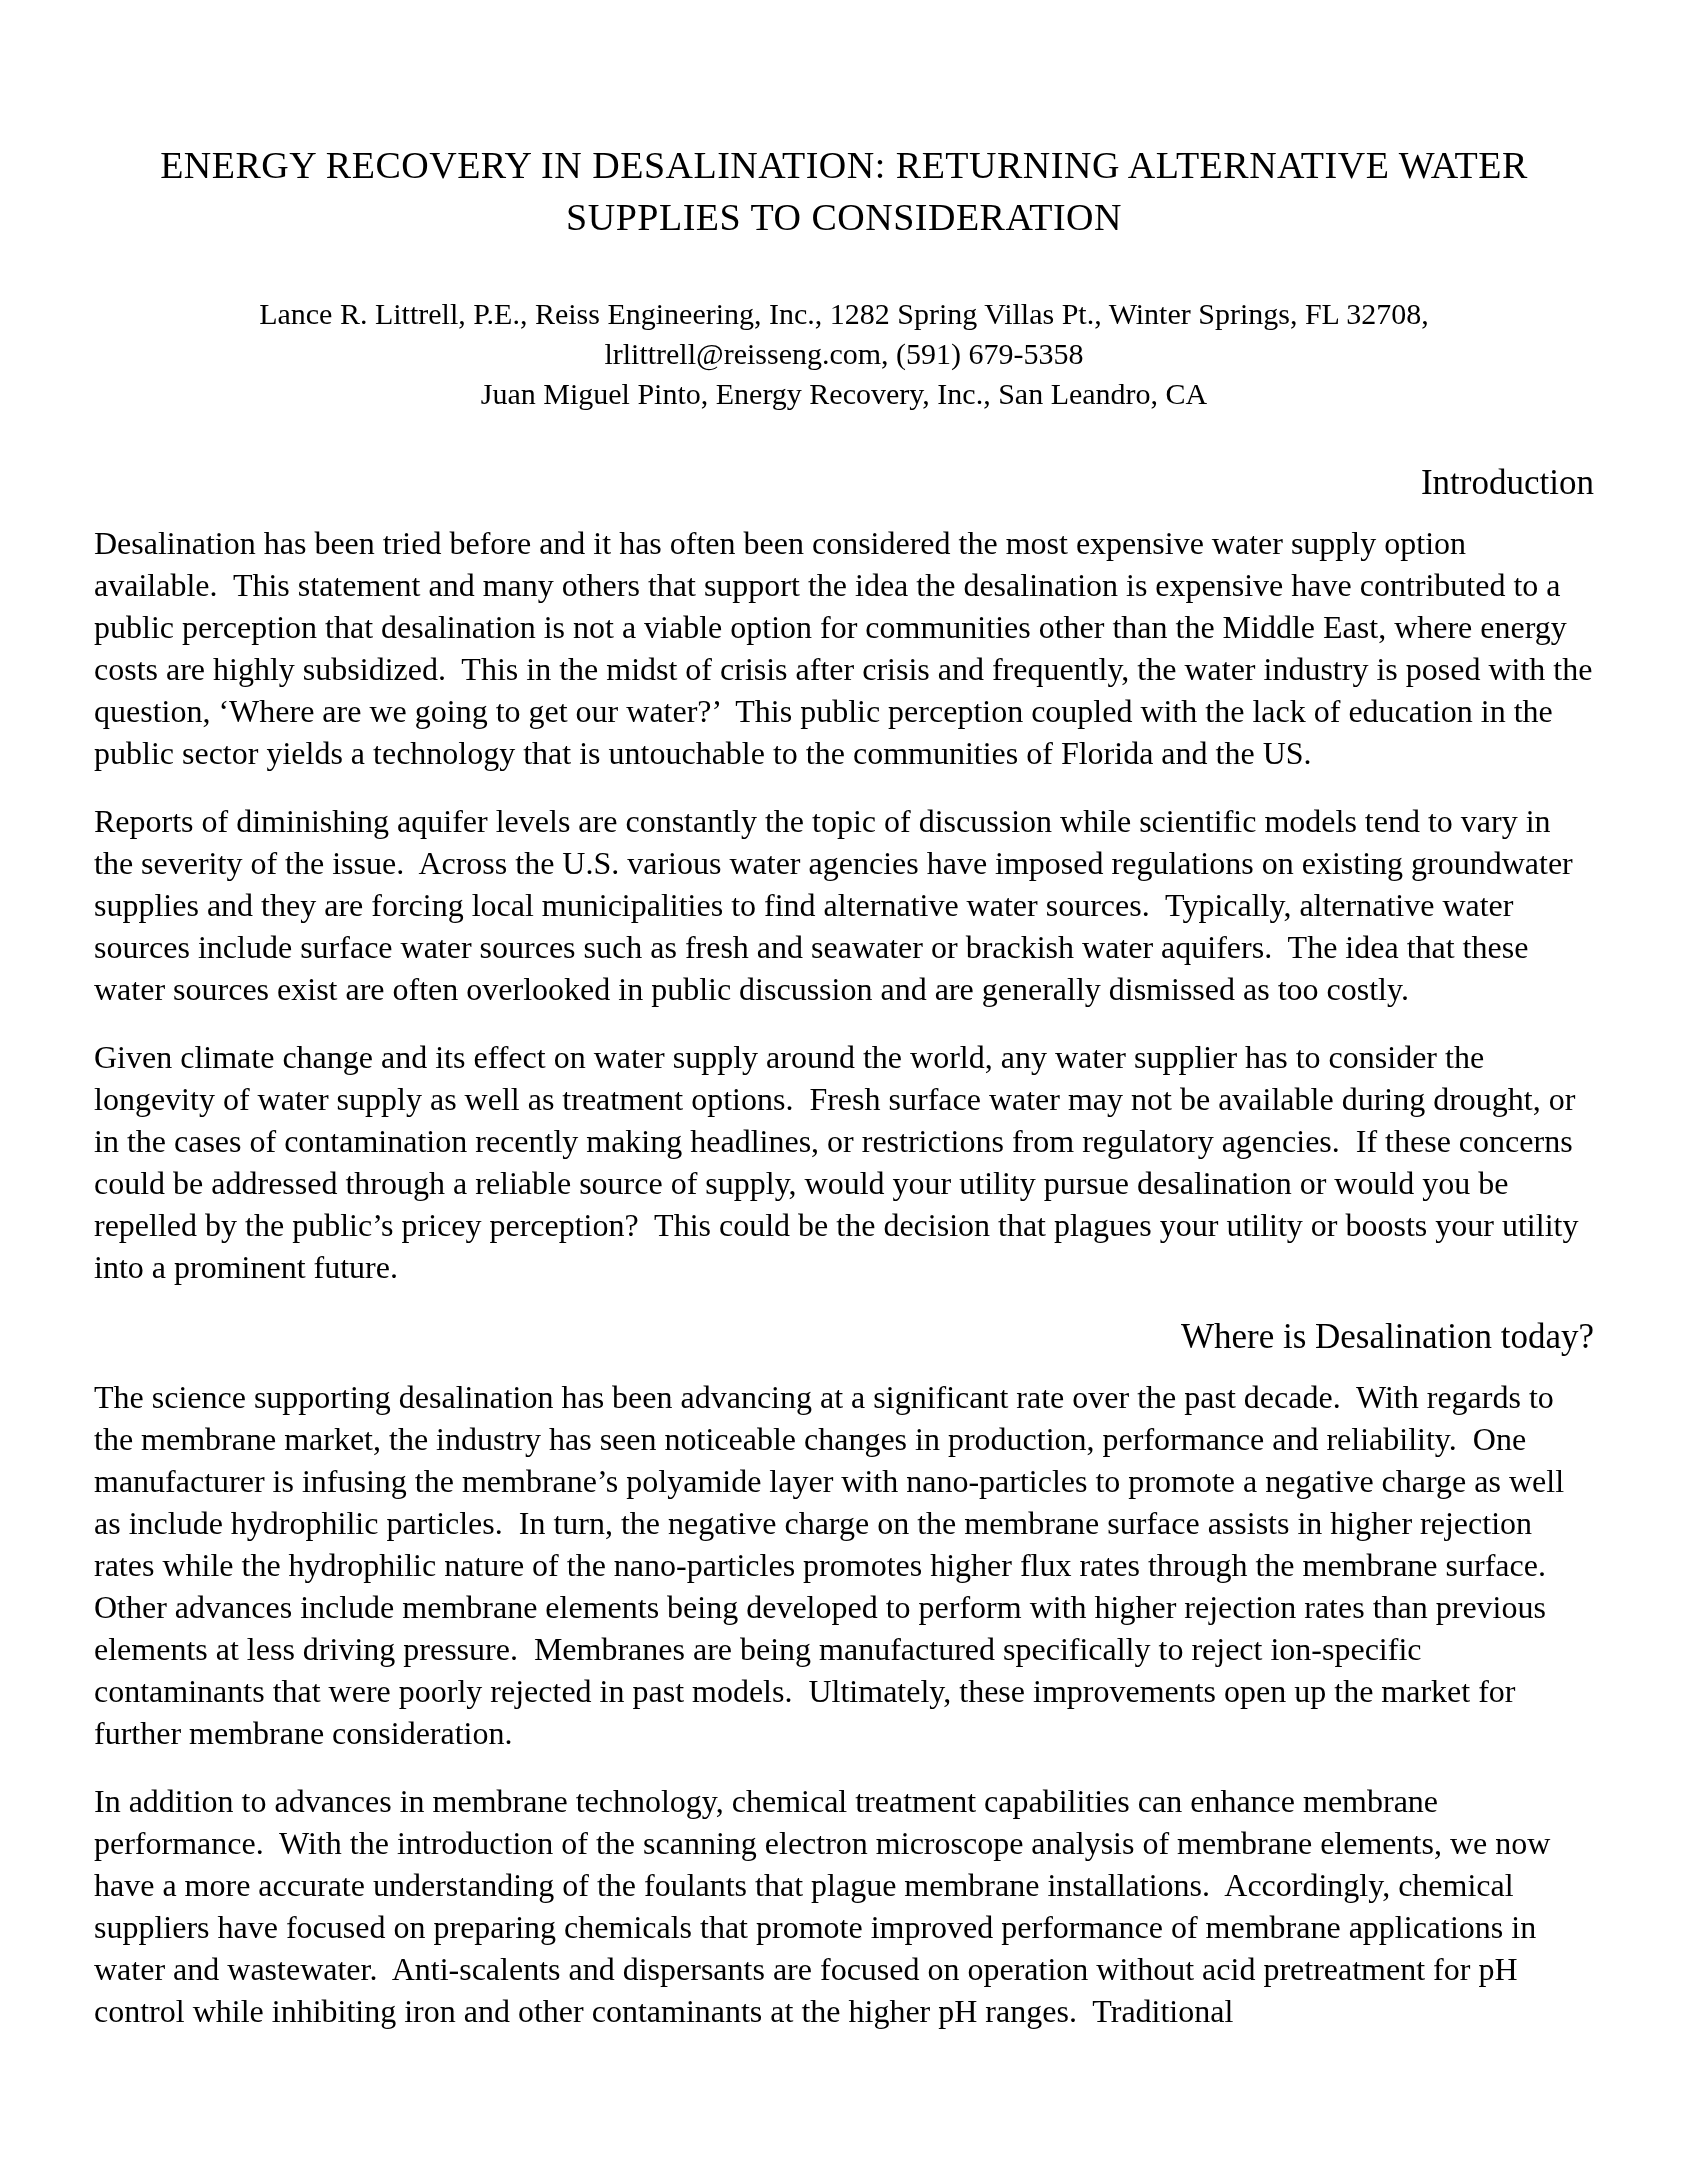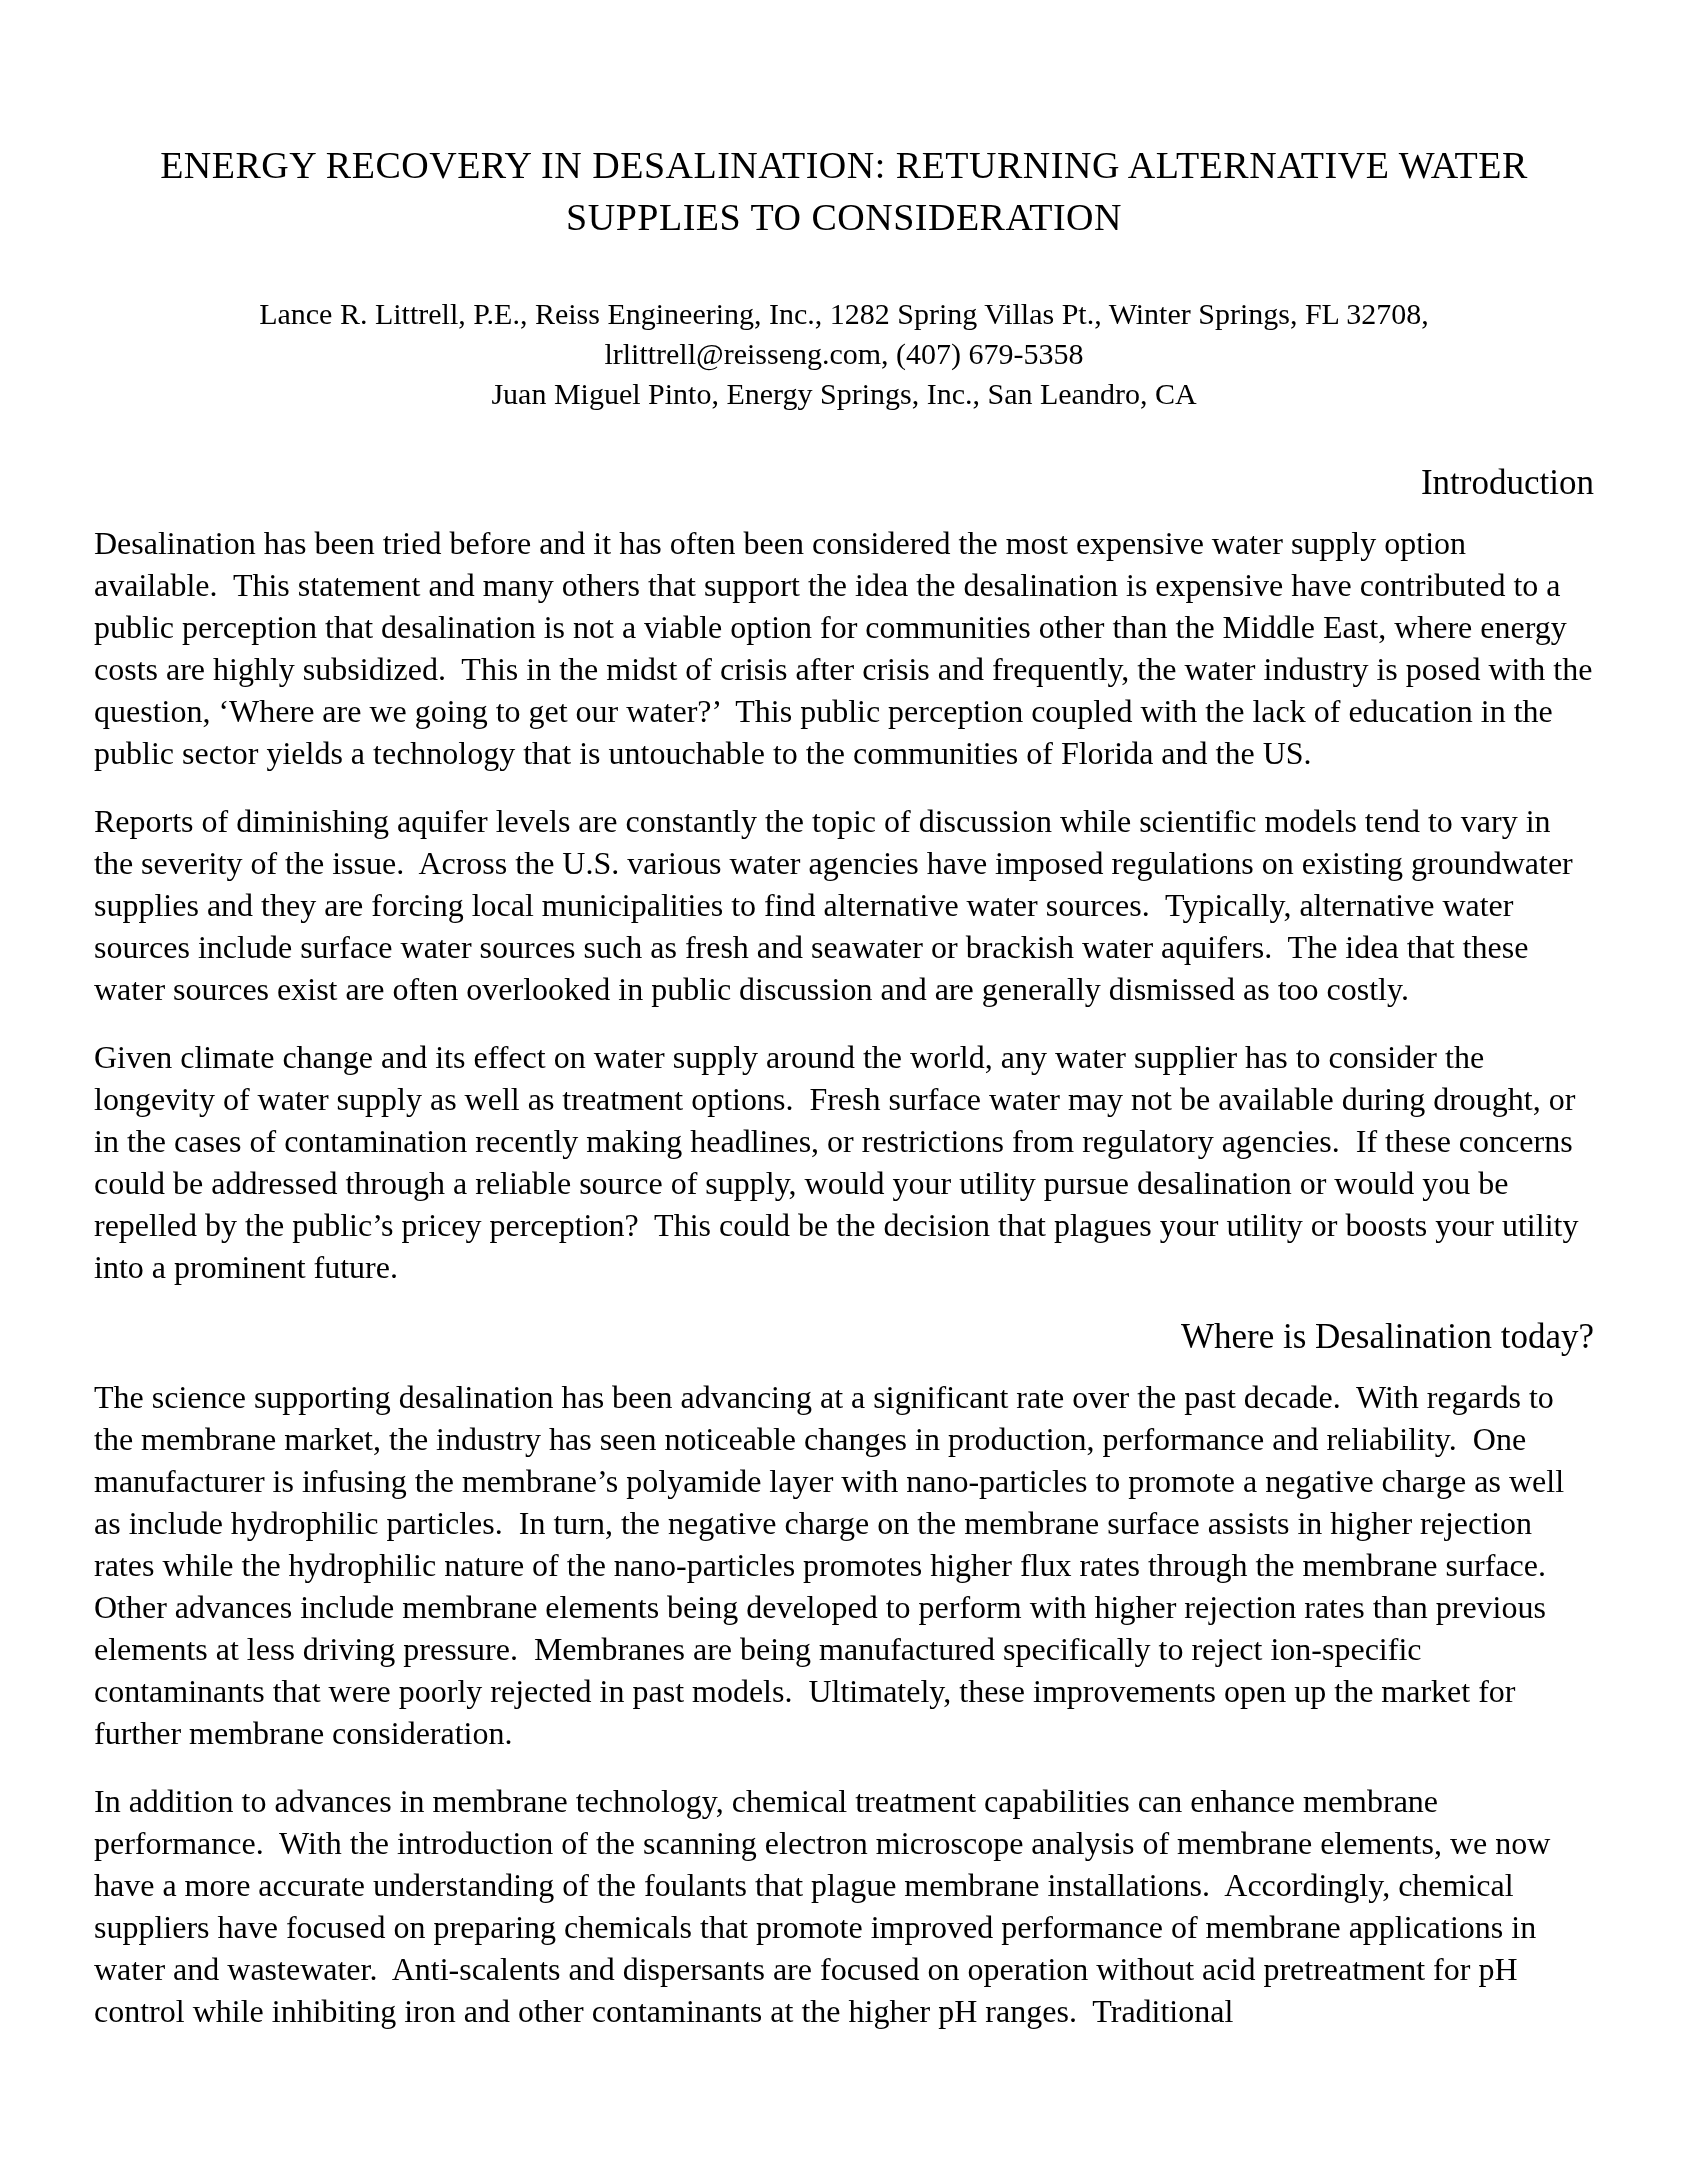--- a/index.html
+++ b/index.html
@@ -52,22 +52,22 @@
 </style>
 </head>
 <body>
 
 <div class="page">
 
   <h1 class="paper-title">ENERGY RECOVERY IN DESALINATION: RETURNING ALTERNATIVE WATER SUPPLIES TO CONSIDERATION</h1>
 
   <div class="authors">
     <div>Lance R. Littrell, P.E., Reiss Engineering, Inc., 1282 Spring Villas Pt., Winter Springs, FL 32708,</div>
-    <div>lrlittrell@reisseng.com, (407) 679-5358</div>
-    <div>Juan Miguel Pinto, Energy Springs, Inc., San Leandro, CA</div>
+    <div>lrlittrell@reisseng.com, (591) 679-5358</div>
+    <div>Juan Miguel Pinto, Energy Recovery, Inc., San Leandro, CA</div>
   </div>
 
   <section>
     <h2 class="section-heading">Introduction</h2>
     <p class="body-para">Desalination has been tried before and it has often been considered the most expensive water supply option available.  This statement and many others that support the idea the desalination is expensive have contributed to a public perception that desalination is not a viable option for communities other than the Middle East, where energy costs are highly subsidized.  This in the midst of crisis after crisis and frequently, the water industry is posed with the question, ‘Where are we going to get our water?’  This public perception coupled with the lack of education in the public sector yields a technology that is untouchable to the communities of Florida and the US.</p>
     <p class="body-para">Reports of diminishing aquifer levels are constantly the topic of discussion while scientific models tend to vary in the severity of the issue.  Across the U.S. various water agencies have imposed regulations on existing groundwater supplies and they are forcing local municipalities to find alternative water sources.  Typically, alternative water sources include surface water sources such as fresh and seawater or brackish water aquifers.  The idea that these water sources exist are often overlooked in public discussion and are generally dismissed as too costly.</p>
     <p class="body-para">Given climate change and its effect on water supply around the world, any water supplier has to consider the longevity of water supply as well as treatment options.  Fresh surface water may not be available during drought, or in the cases of contamination recently making headlines, or restrictions from regulatory agencies.  If these concerns could be addressed through a reliable source of supply, would your utility pursue desalination or would you be repelled by the public’s pricey perception?  This could be the decision that plagues your utility or boosts your utility into a prominent future.</p>
   </section>
 
   <section>

